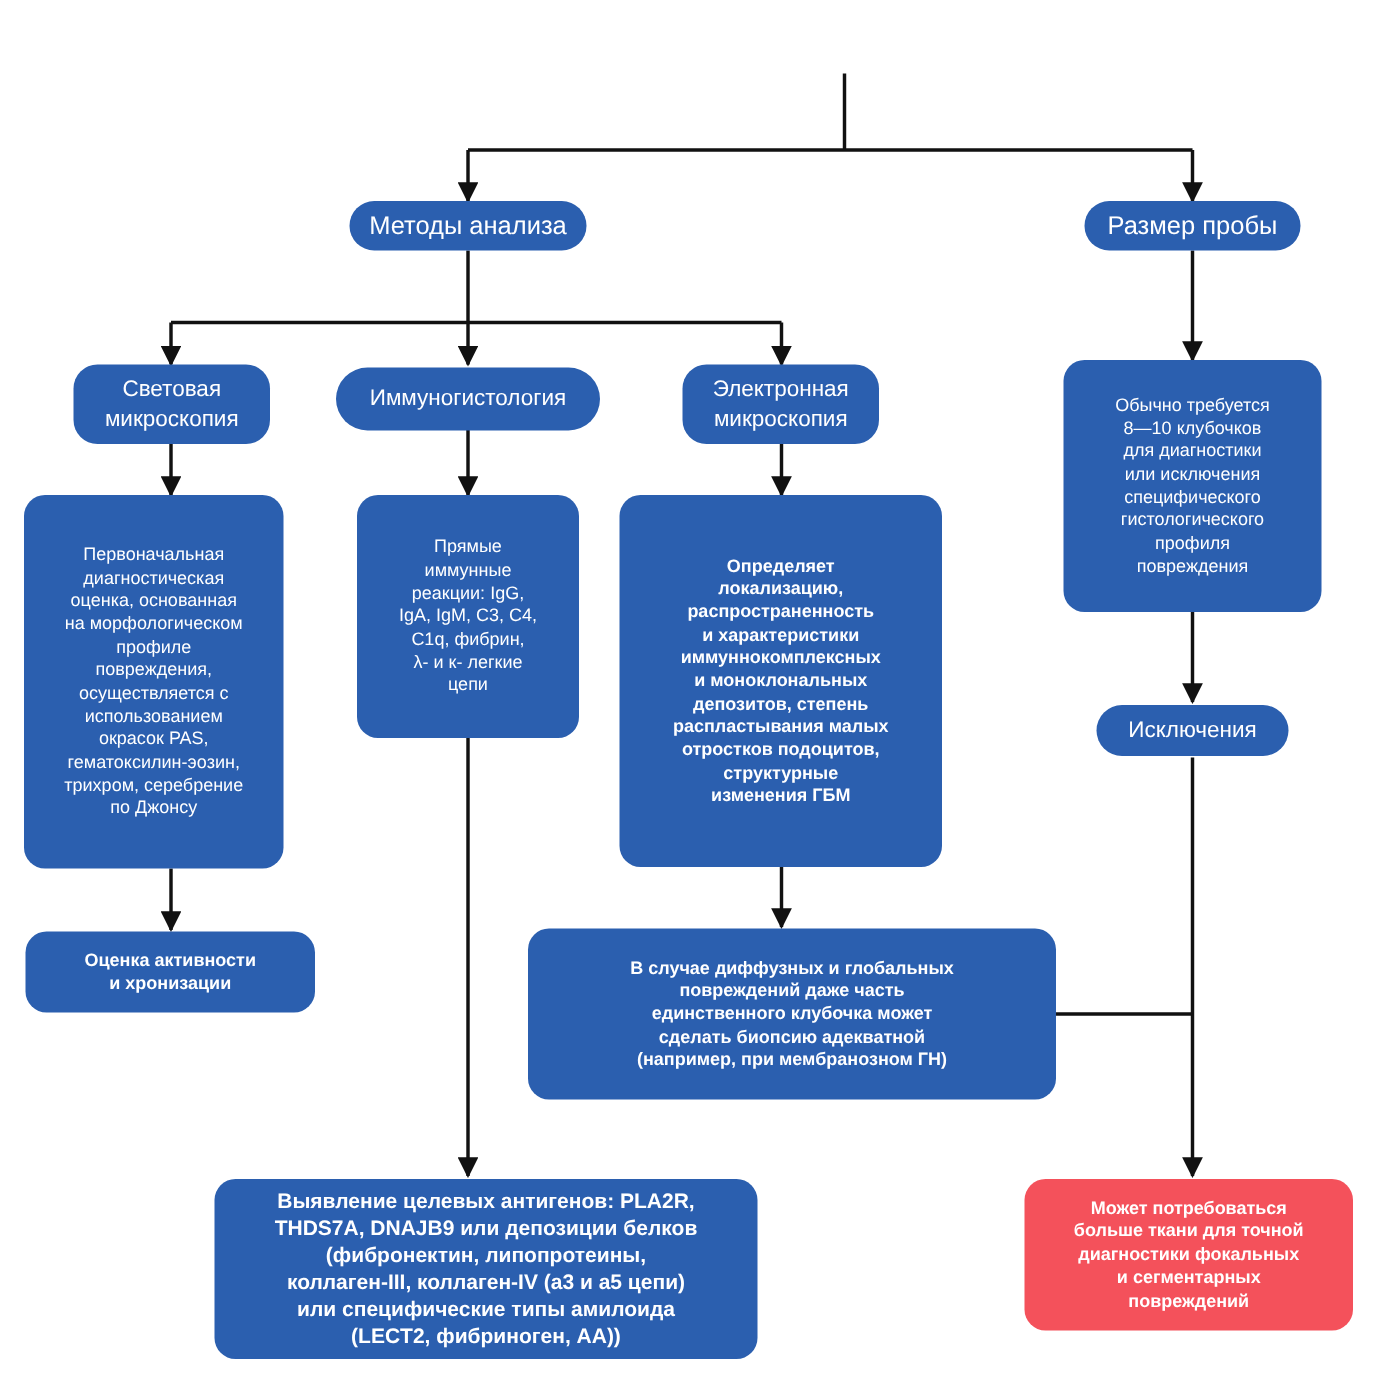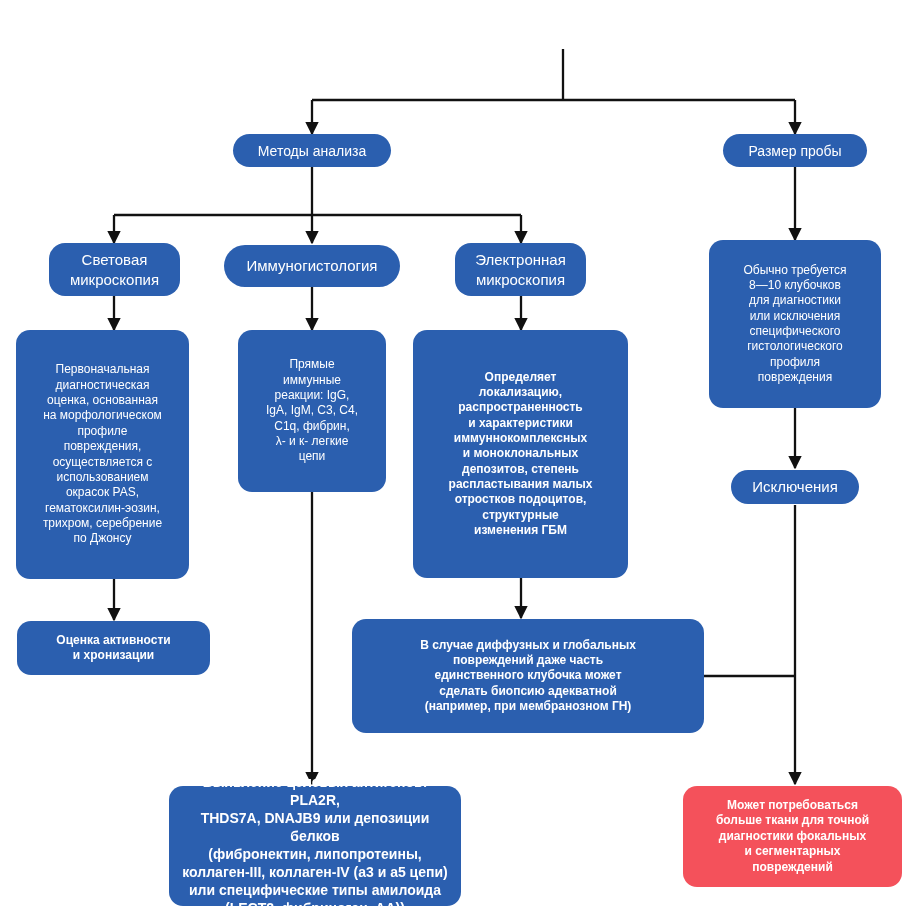--- a/index.html
+++ b/index.html
@@ -43,21 +43,21 @@
   .node.pill {
     border-radius: 22px;
   }
   .node.red {
     background: #f4515b;
   }
   .node.bold {
     font-weight: bold;
   }
   .t-root   { font-size: 17px; }
-  .t-lvl1   { font-size: 14px; align-items: flex-end; }
+  .t-lvl1   { font-size: 17px; }
   .t-lvl2   { font-size: 15px; }
   .t-body   { font-size: 12px; }
   .t-small  { font-size: 14px; }
 </style>
 </head>
 <body>
 
 <div id="canvas">
 
   <svg id="edges" viewBox="0 0 916 918" xmlns="http://www.w3.org/2000/svg">
@@ -182,21 +182,21 @@
   </div>
 
   <div class="node bold t-body" style="left:352px; top:619px; width:352px; height:114px;">
     <span>В случае диффузных и глобальных
 повреждений даже часть
 единственного клубочка может
 сделать биопсию адекватной
 (например, при мембранозном ГН)</span>
   </div>
 
-  <div class="node bold t-small" style="left:143px; top:786px; width:292px; height:120px;margin-left:26px;">
+  <div class="node bold t-small" style="left:143px; top:786px; width:362px; height:120px;">
     <span>Выявление целевых антигенов: PLA2R,
 THDS7A, DNAJB9 или депозиции белков
 (фибронектин, липопротеины,
 коллаген-III, коллаген-IV (а3 и а5 цепи)
 или специфические типы амилоида
 (LECT2, фибриноген, AA))</span>
   </div>
 
   <div class="node red bold t-body" style="left:683px; top:786px; width:219px; height:101px;">
     <span>Может потребоваться

